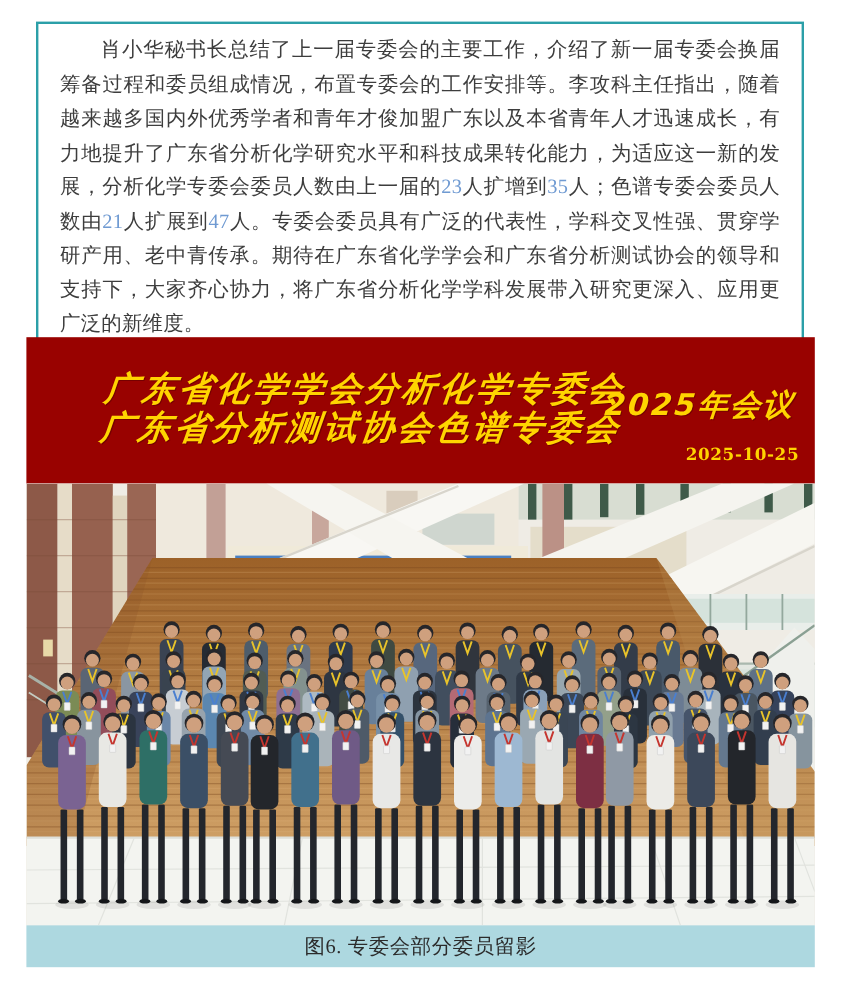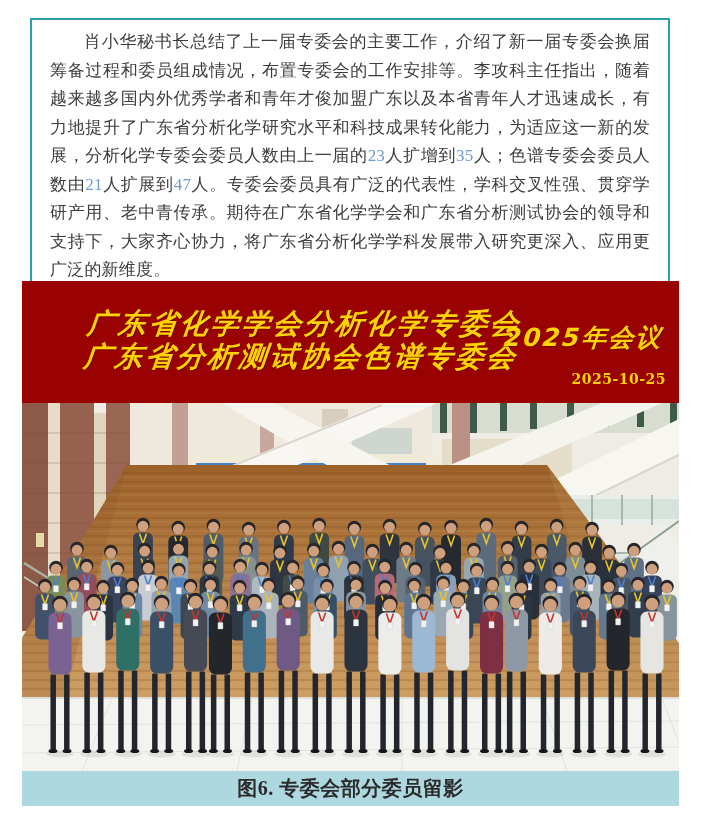--- a/index.html
+++ b/index.html
@@ -43,21 +43,21 @@
   .banner-date{
     position:absolute;right:13px;top:90px;
     font-family:"DejaVu Serif", serif;font-weight:bold;font-size:14px;
     letter-spacing:.5px;white-space:nowrap;
   }
   .photo{height:368px;position:relative;background:#ece9e2;overflow:hidden;}
   .photo svg{display:block;}
   .caption{
     height:35px;line-height:35px;text-align:center;
     background:var(--capbg,#ADD8E0);
-    font-size:20px;color:#2b2b2b;letter-spacing:.5px;font-weight:bold;
+    font-size:17px;color:#2b2b2b;letter-spacing:.5px;
   }
 </style>
 </head>
 <body style="--accent: #2B9FA8; --numc: #6F9AD2; --banner: #990200; --gold: #FFD400; --capbg: #ADD8E0;">
 
 <div class="summary-box">
   <p id="summary-paragraph"><span>肖小华秘书长总结了上一届专委会的主要工作，介绍了新一届专委会换届筹备过程和委员组成情况，布置专委会的工作安排等。李攻科主任指出，随着越来越多国内外优秀学者和青年才俊加盟广东以及本省青年人才迅速成长，有力地提升了广东省分析化学研究水平和科技成果转化能力，为适应这一新的发展，分析化学专委会委员人数由上一届的</span><span class="num">23</span><span>人扩增到</span><span class="num">35</span><span>人；色谱专委会委员人数由</span><span class="num">21</span><span>人扩展到</span><span class="num">47</span><span>人。专委会委员具有广泛的代表性，学科交叉性强、贯穿学研产用、老中青传承。期待在广东省化学学会和广东省分析测试协会的领导和支持下，大家齐心协力，将广东省分析化学学科发展带入研究更深入、应用更广泛的新维度。</span></p>
 </div>
 
 <figure class="figure-block" style="margin:0">

